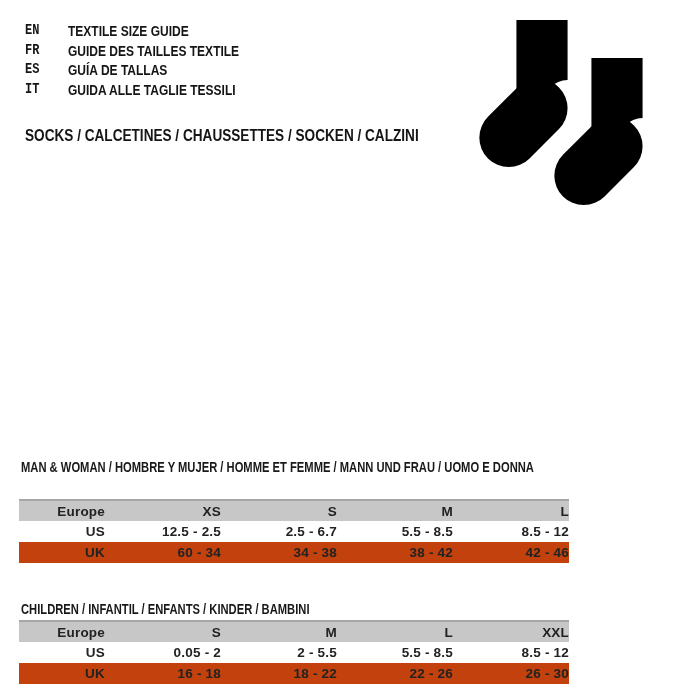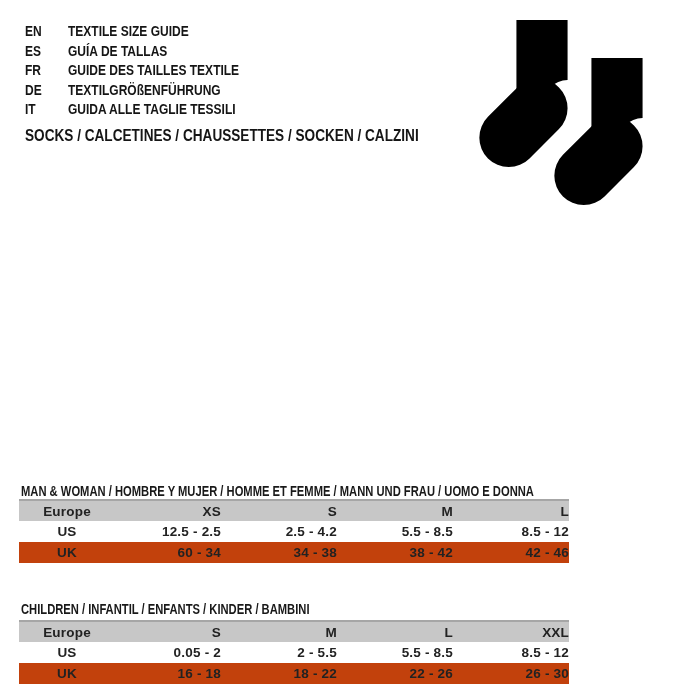--- a/index.html
+++ b/index.html
@@ -9,73 +9,69 @@
   }
 
   
   .cond  { display:inline-block; transform:scaleX(0.80); transform-origin:0 50%; white-space:nowrap; }
   .condc { display:inline-block; transform:scaleX(0.85); transform-origin:0 50%; white-space:nowrap; }
 
   
   .lang-list { position:absolute; left:25px; top:21px; }
   .lang-row  { display:flex; align-items:center; height:19.5px;
                font-size:15px; font-weight:700; color:#151515; }
-  .lang-row .code { width:43px; }
+  .lang-row .code { width:43px;font-family:Liberation Mono, monospace; }
 
   
   .category { position:absolute; left:25px; top:127px;
               font-size:16px; line-height:17px; font-weight:700; color:#151515;text-align:center; }
 
   
   .socks { position:absolute; left:0; top:0; width:700px; height:230px; pointer-events:none; }
   .sock  { position:absolute; }
   .sock1 { left:478px; top:20px; width:128px; height:156px; }
   .sock2 { left:553px; top:58px; width:128px; height:156px; }
 
   
   .tbl-title { position:absolute; left:21px; font-size:14px; line-height:14px;
                font-weight:700; color:#191919; }
-  .t1 { top:484px; }
+  .t1 { top:460px; }
   .t2 { top:602px; }
 
   
   table.sizes { position:absolute; left:19px; width:550px;
                 border-collapse:collapse; table-layout:fixed;
                 font-size:13.5px; font-weight:700; color:#222222;
                 letter-spacing:0.2px; }
   .tbl1 { top:499px; }
   .tbl2 { top:620px; }
   table.sizes tr       { height:21px; }
   table.sizes tr.head  { background:#c7c7c7; border-top:2px solid #a6a6a6; }
   table.sizes tr.alt   { background:#c2410c; }
   table.sizes th, table.sizes td { padding:0; text-align:right; vertical-align:middle;
                                    font-weight:700; }
-  table.sizes .first   { text-align:center; padding-left:10px; }
+  table.sizes .first   { text-align:right; padding-left:10px; }
 </style>
 </head>
 <body>
 
 <div class="canvas">
 
   <div class="lang-list">
     <div class="lang-row">
       <span class="code"><span class="cond">EN</span></span>
       <span class="cond">TEXTILE SIZE GUIDE</span>
     </div>
     <div class="lang-row">
-      <span class="code"><span class="cond">ES</span></span>
-      <span class="cond">GUÍA DE TALLAS</span>
-    </div>
-    <div class="lang-row">
       <span class="code"><span class="cond">FR</span></span>
       <span class="cond">GUIDE DES TAILLES TEXTILE</span>
     </div>
     <div class="lang-row">
-      <span class="code"><span class="cond">DE</span></span>
-      <span class="cond">TEXTILGRÖßENFÜHRUNG</span>
+      <span class="code"><span class="cond">ES</span></span>
+      <span class="cond">GUÍA DE TALLAS</span>
     </div>
     <div class="lang-row">
       <span class="code"><span class="cond">IT</span></span>
       <span class="cond">GUIDA ALLE TAGLIE TESSILI</span>
     </div>
   </div>
 
   <div class="category">
     <span class="condc">SOCKS / CALCETINES / CHAUSSETTES / SOCKEN / CALZINI</span>
   </div>
@@ -108,21 +104,21 @@
       <tr class="head">
         <th class="first">Europe</th>
         <th>XS</th>
         <th>S</th>
         <th>M</th>
         <th>L</th>
       </tr>
       <tr>
         <td class="first">US</td>
         <td>12.5 - 2.5</td>
-        <td>2.5 - 4.2</td>
+        <td>2.5 - 6.7</td>
         <td>5.5 - 8.5</td>
         <td>8.5 - 12</td>
       </tr>
       <tr class="alt">
         <td class="first">UK</td>
         <td>60 - 34</td>
         <td>34 - 38</td>
         <td>38 - 42</td>
         <td>42 - 46</td>
       </tr>

